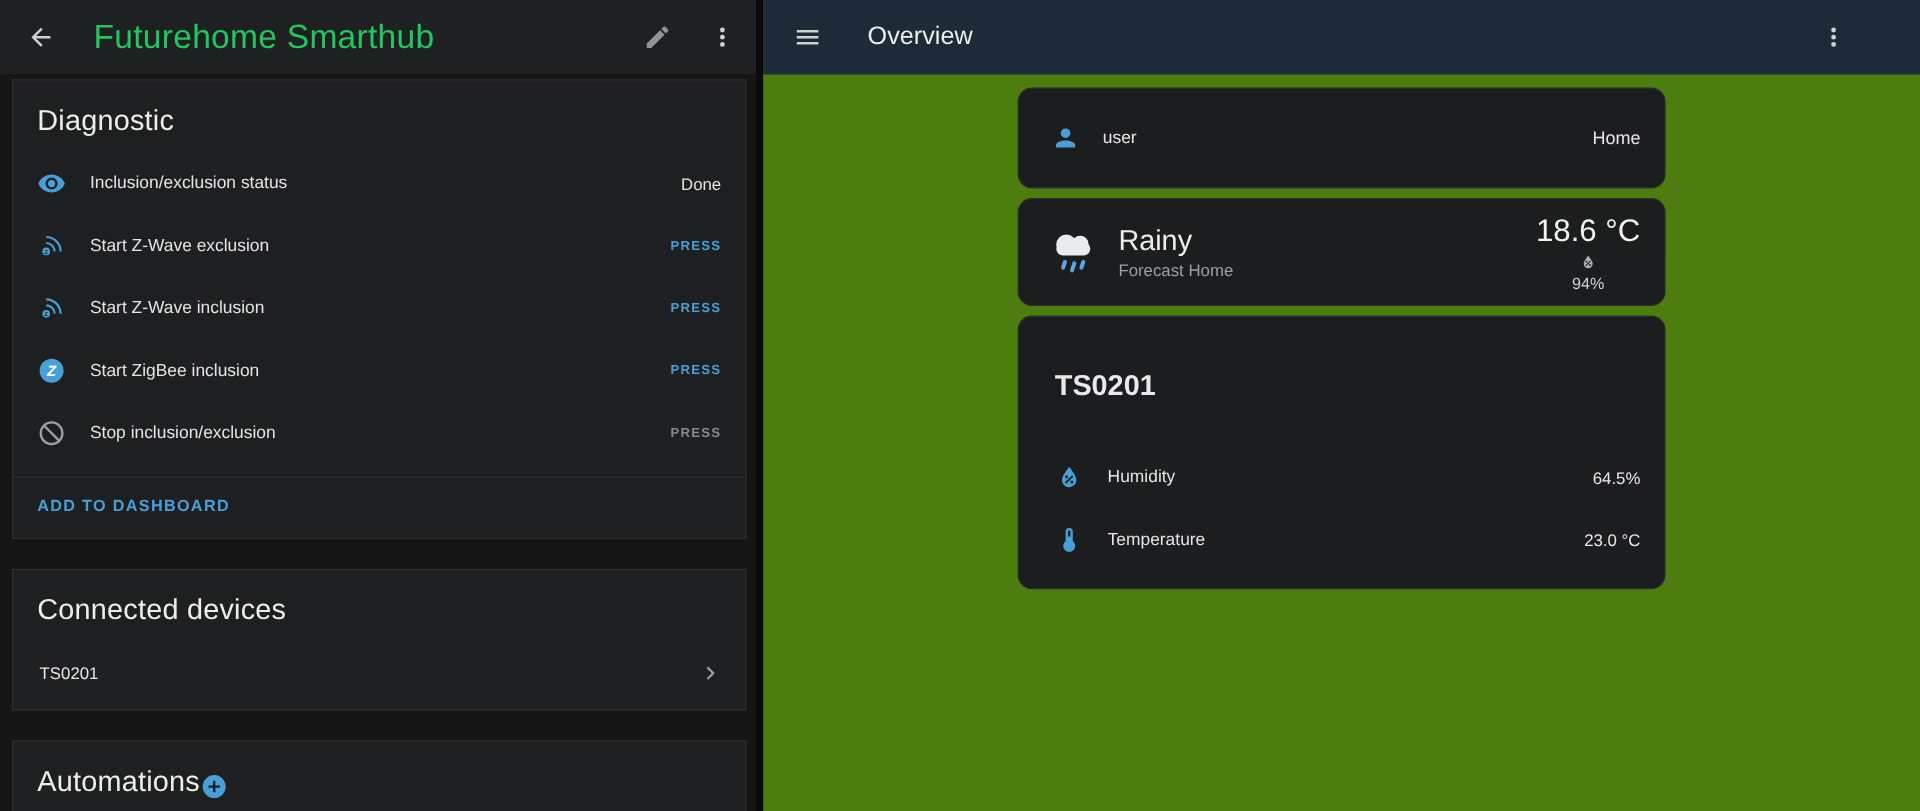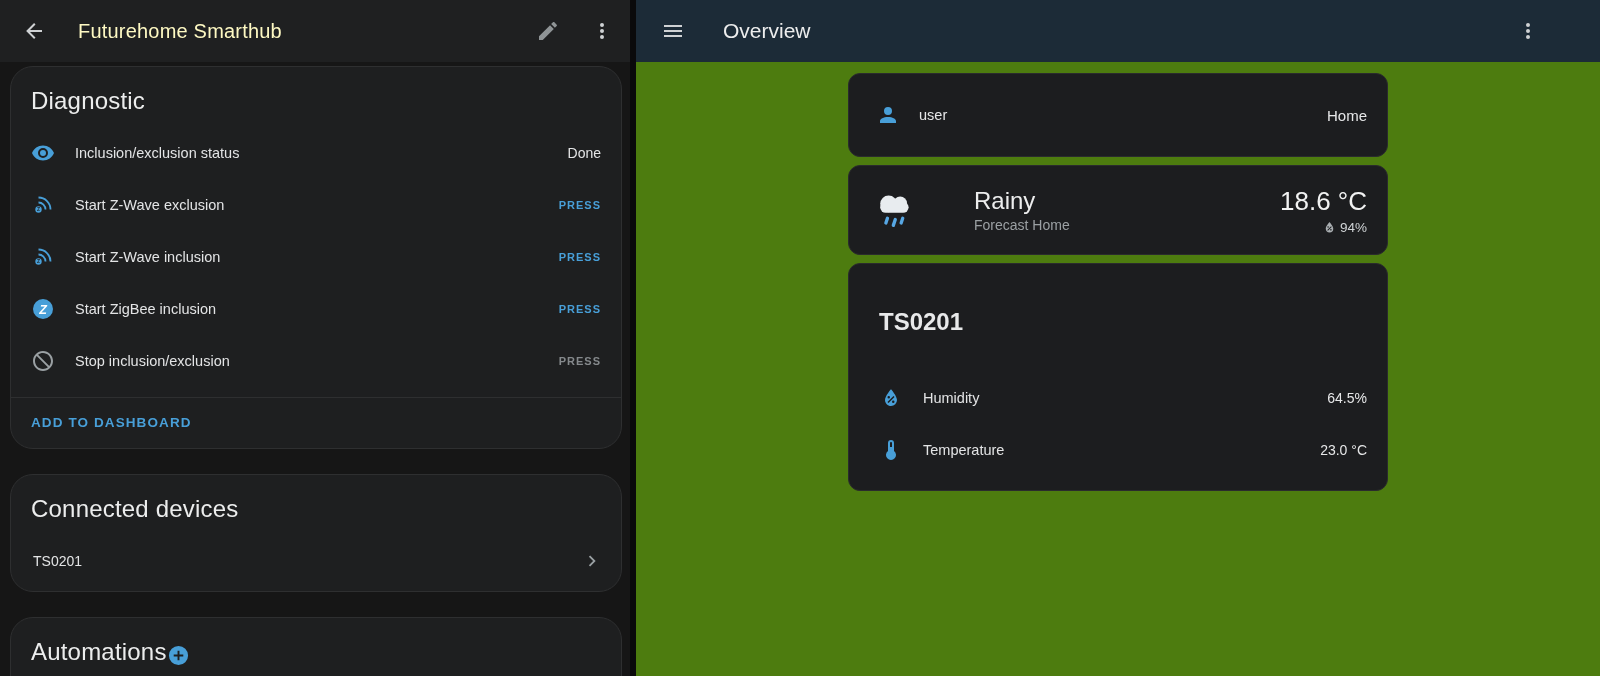--- a/index.html
+++ b/index.html
@@ -11,29 +11,29 @@
     display:flex;
   }
   svg { display:block; }
 
   
   .left-panel { width:630px; flex:none; background:#161616; display:flex; flex-direction:column; }
   .lp-header {
     height:62px; flex:none; background:#1f2021;
     display:flex; align-items:center; padding:0 16px 0 22px;
   }
-  .lp-header h1 { font-size:20px; font-weight:400; margin:0 0 0 32px; flex:1; color:#fef9c3; letter-spacing:.2px; white-space:nowrap; }
+  .lp-header h1 { font-size:28px; font-weight:400; margin:0 0 0 32px; flex:1; color:#22c55e; letter-spacing:.2px; white-space:nowrap; }
   .icon-btn { background:none; border:none; padding:0; cursor:pointer; color:#cfd2d4; }
   .icon-btn svg { width:24px; height:24px; }
   .icon-btn.muted { color:#8f9496; }
   .lp-header .icon-btn + .icon-btn { margin-left:30px; }
 
   .lp-body { flex:1; overflow:hidden; padding:4px 8px 0 10px; }
   .card {
-    background:#1e1f20; border:1px solid #2e2f30; border-radius:23px;
+    background:#1e1f20; border:1px solid #2e2f30; border-radius:0;
     margin-bottom:25px;
   }
   .card h2 { font-size:24px; font-weight:400; margin:0; padding:20px 20px 12px; color:#eceded; letter-spacing:.2px; }
 
   .diag-row { display:flex; align-items:center; height:52px; padding:0 20px; gap:20px; }
   .ric { width:24px; height:24px; flex:none; color:#489fd8; }
   .ric svg { width:24px; height:24px; }
   .ric.gray { color:#9aa0a3; }
   .row-label { flex:1; font-size:14.5px; color:#e3e4e5; }
   .val-text { font-size:14px; color:#e3e4e5; }
@@ -75,26 +75,26 @@
   .rp-main { flex:1; overflow:hidden; display:flex; flex-direction:column; align-items:center; padding-top:11px; gap:8px; }
 
   .rcard { width:540px; background:#1c1d1f; border:1px solid #2a2b2d; border-radius:12px; }
 
   .user-card { height:84px; display:flex; align-items:center; padding:0 20px 0 27px; gap:19px; }
   .user-name { flex:1; font-size:14.5px; color:#e6e7e8; }
   .user-home { font-size:15px; color:#e6e7e8; }
 
   .weather-card { height:90px; display:flex; align-items:center; padding:0 20px 0 22px; gap:14px; }
   .weather-icon svg { width:47px; height:47px; }
-  .weather-text { flex:1;margin-left:42px; }
+  .weather-text { flex:1; }
   .weather-cond { font-size:24px; color:#eceded; line-height:1.15; }
   .weather-sub { font-size:14px; color:#9ba0a3; margin-top:3px; }
   .weather-right { text-align:right; }
   .weather-temp { font-size:26px; font-weight:300; color:#f1f2f2; }
-  .weather-hum { margin-top:3px; font-size:13.5px; color:#cfd3d5; display:flex; align-items:center; justify-content:flex-end; gap:3px; }
+  .weather-hum { margin-top:3px; font-size:13.5px; color:#cfd3d5; display:flex; align-items:center; justify-content:flex-end; gap:3px;flex-direction:column; }
   .weather-hum svg { width:15px; height:15px; color:#a9aeb1; }
 
   .sensor-card { padding:24px 0 14px; }
   .sensor-card h2 { padding:0 20px 16px 30px; }
   .sensor-row { display:flex; align-items:center; height:52px; padding:0 20px 0 30px; gap:20px; }
   .sensor-row .val { font-size:14px; color:#e6e7e8; }
 </style>
 </head>
 <body>
 

